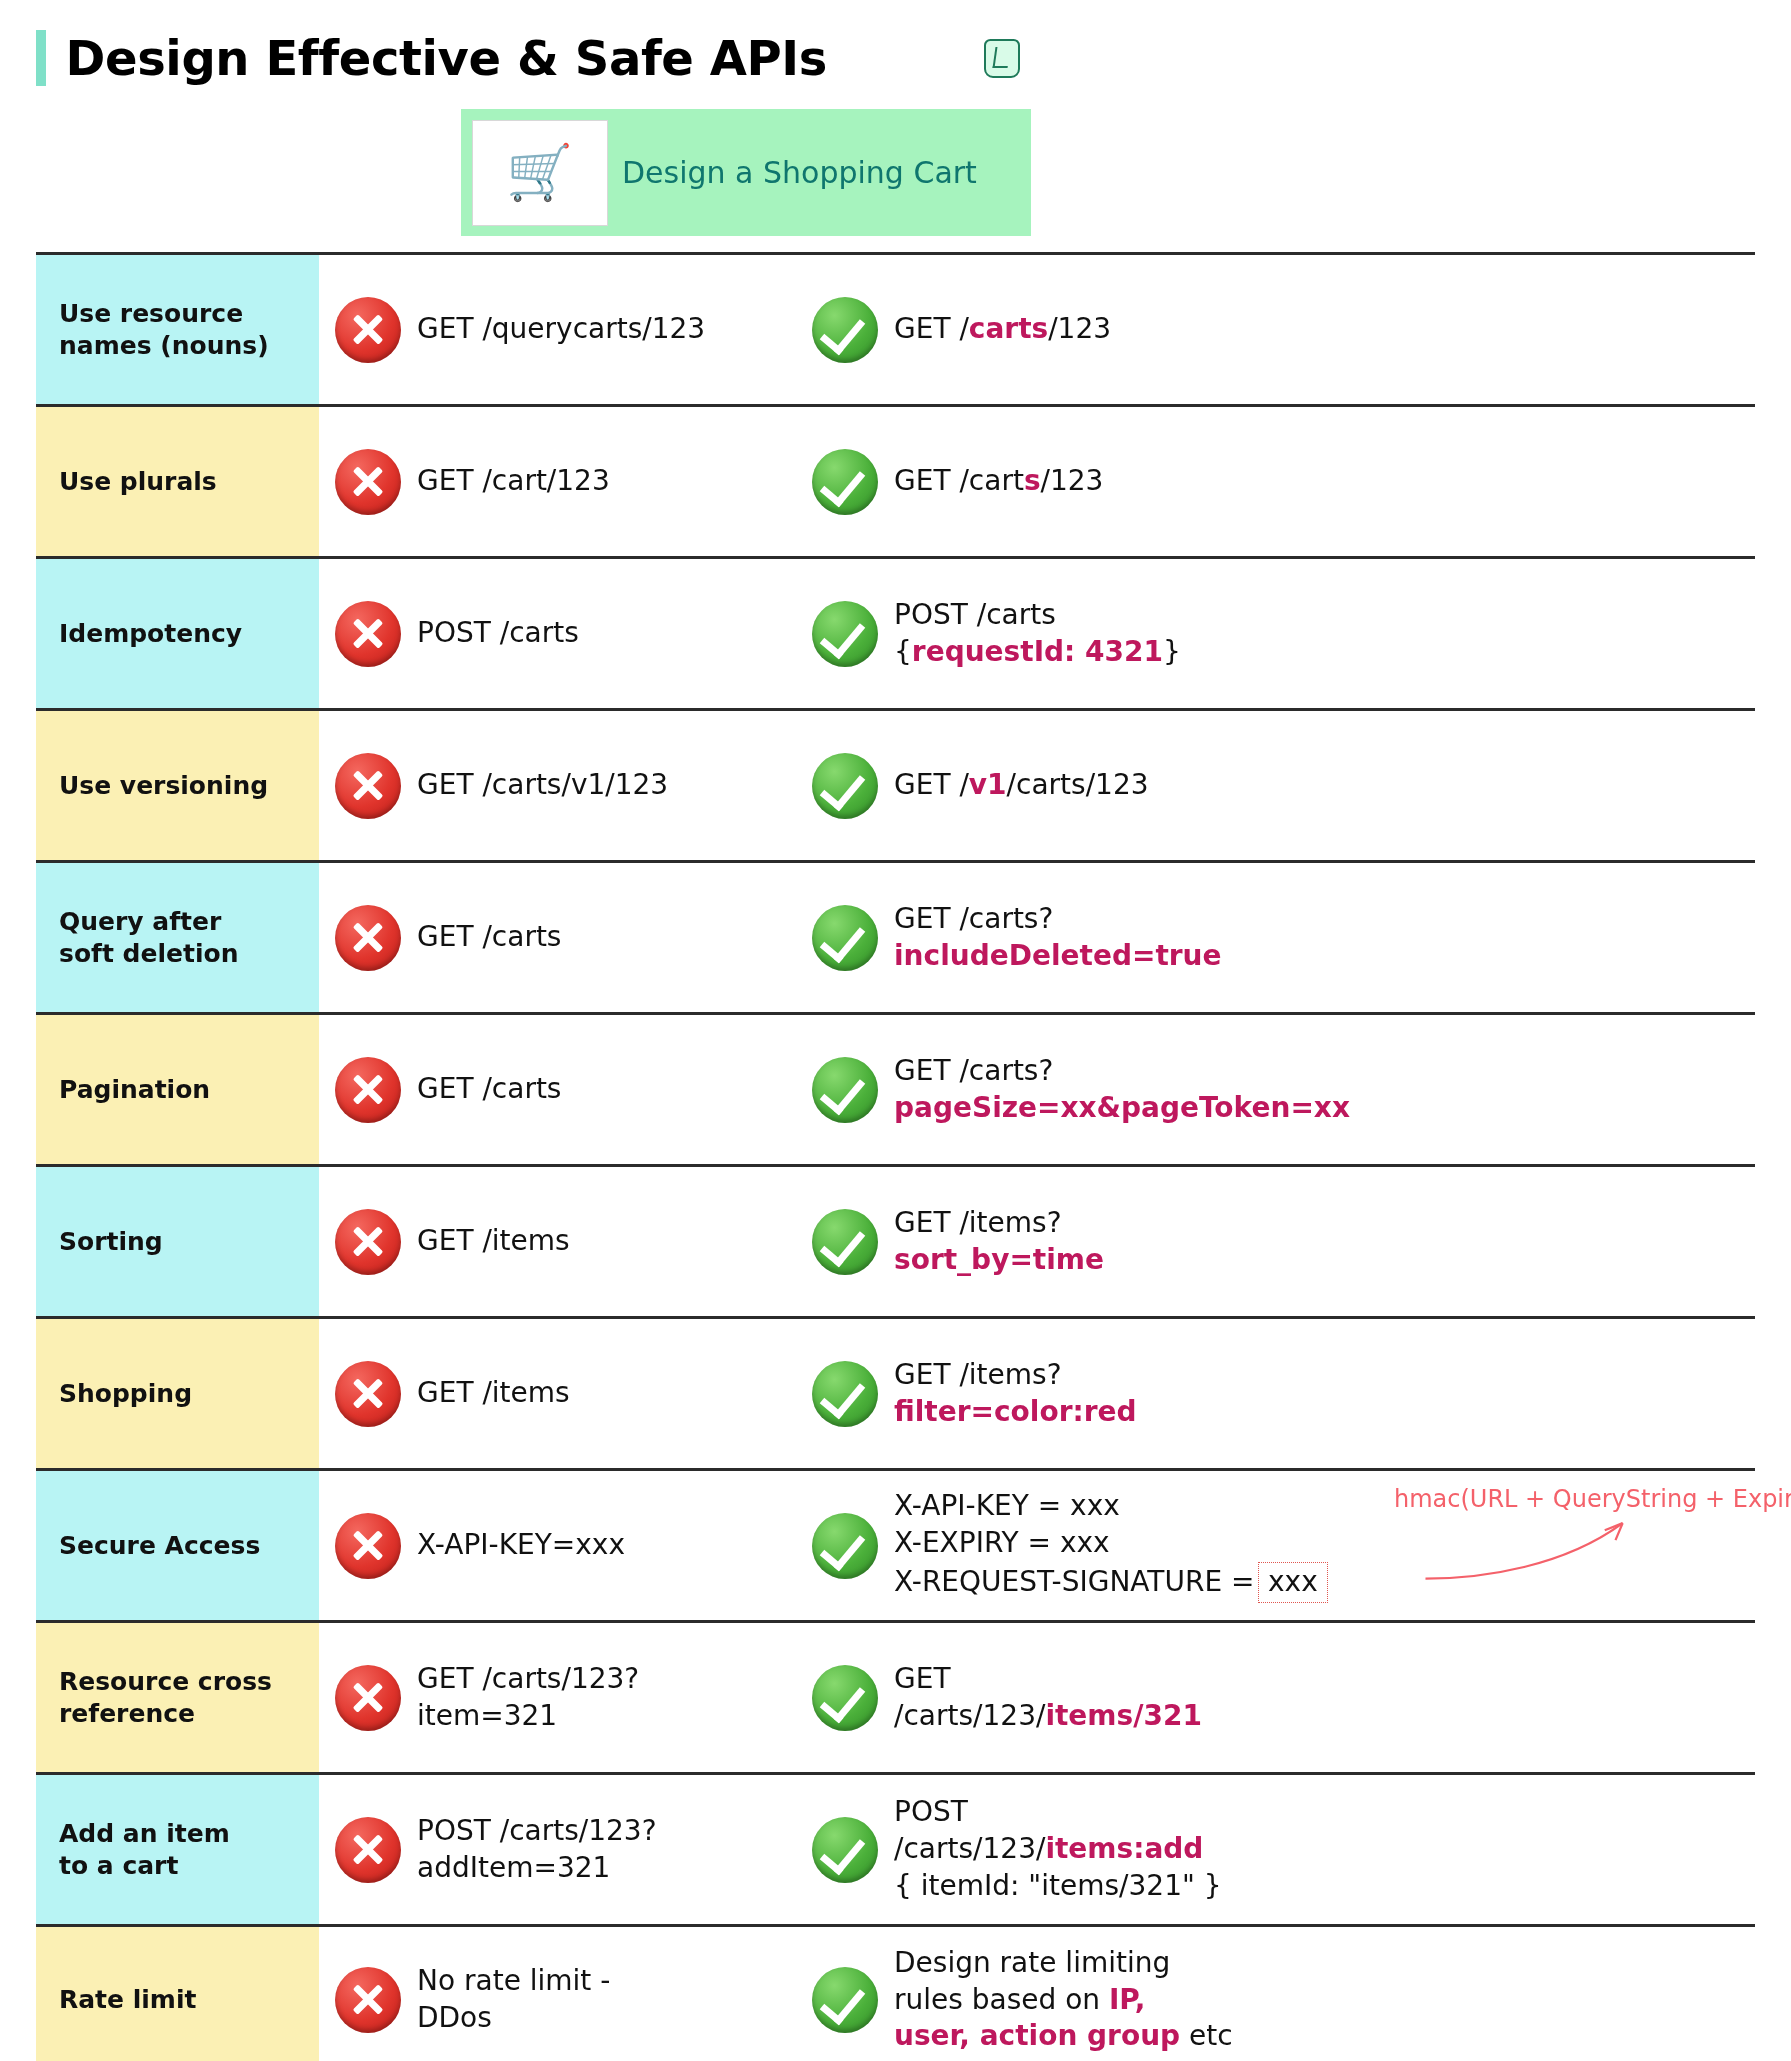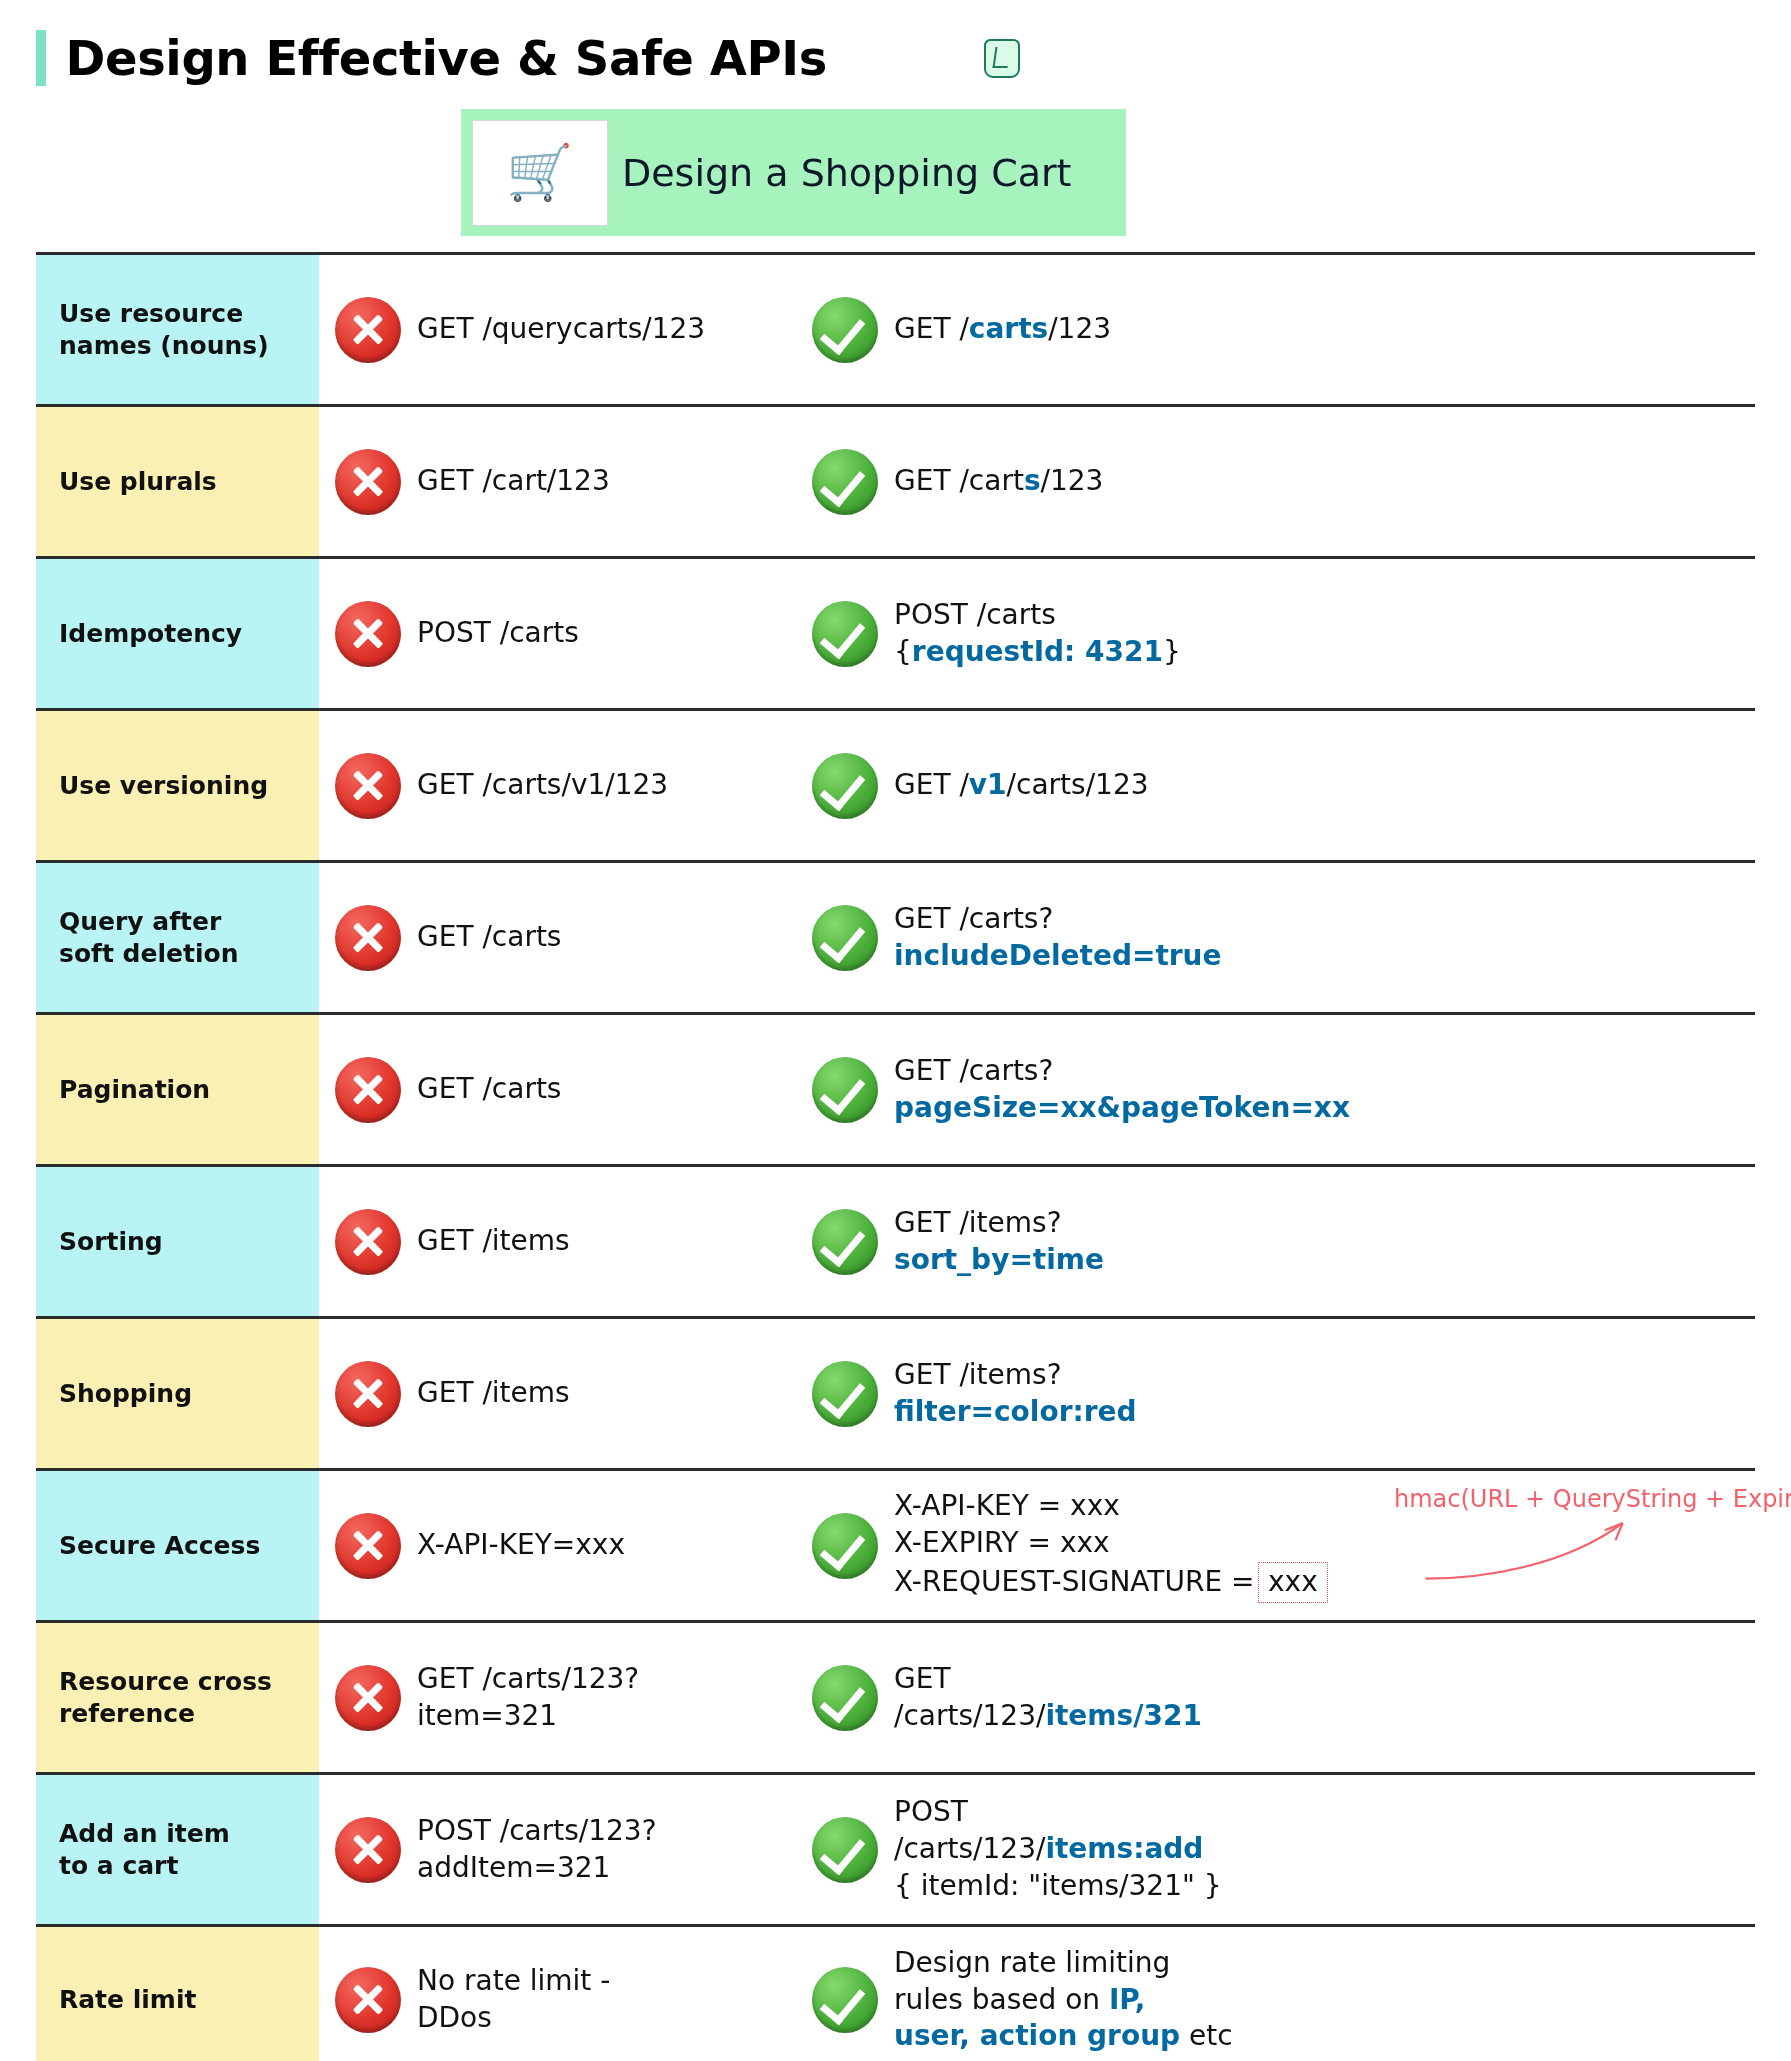--- a/index.html
+++ b/index.html
@@ -87,22 +87,22 @@
     margin: 0 14.3px 0 10.7px;
     background: #ffffff;
     border: 1.8px solid #d8d8d8;
     display: flex;
     align-items: center;
     justify-content: center;
     flex: none;
   }
   .cart-glyph { font-size: 54px; line-height: 1; }
   .banner-text {
-    font-size: 38px;
-    color: #0f172a;
+    font-size: 30px;
+    color: #0f766e;
     font-family: "DejaVu Sans", sans-serif;
     white-space: nowrap;
   }
 
   
   .table {
     margin-top: 16px;
     padding: 0 36px 36px 36px;
   }
   .row {
@@ -181,21 +181,21 @@
     transform: rotate(40deg);
   }
 
   .code {
     font-family: "DejaVu Sans", sans-serif;
     font-size: 28px;
     color: #111111;
     line-height: 1.32;
     white-space: pre-line;
   }
-  .code .hl { color: #0369a1; font-weight: bold; }
+  .code .hl { color: #be185d; font-weight: bold; }
 
   
   .hmac-note {
     position: absolute;
     left: 591px;
     top: 14.3px;
     font-size: 24px;
     color: #f4616a;
     font-family: "DejaVu Sans", sans-serif;
     white-space: nowrap;

